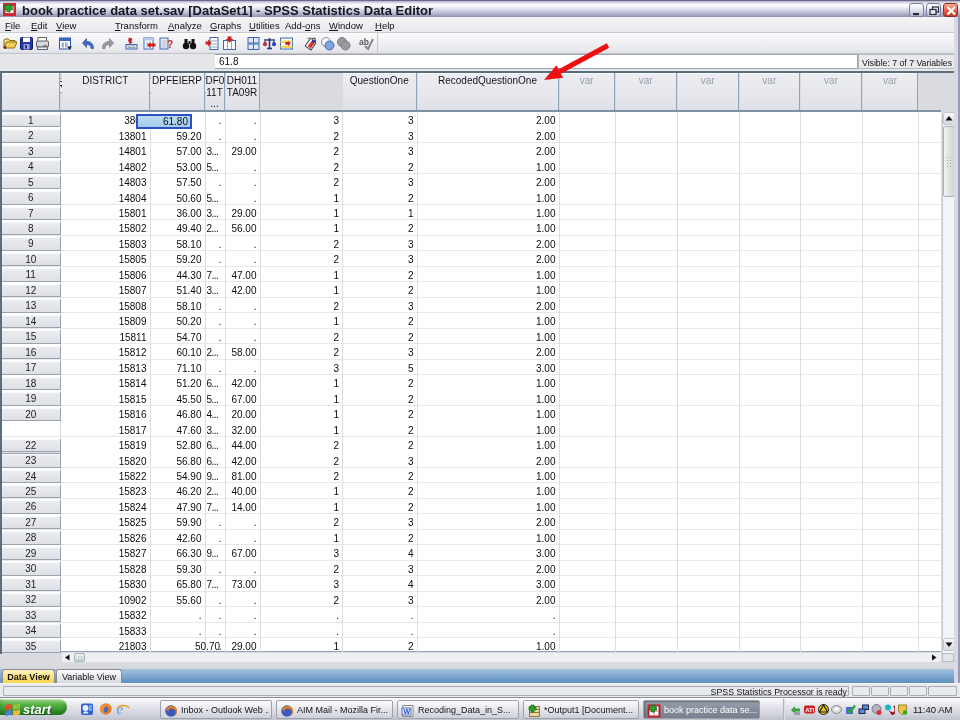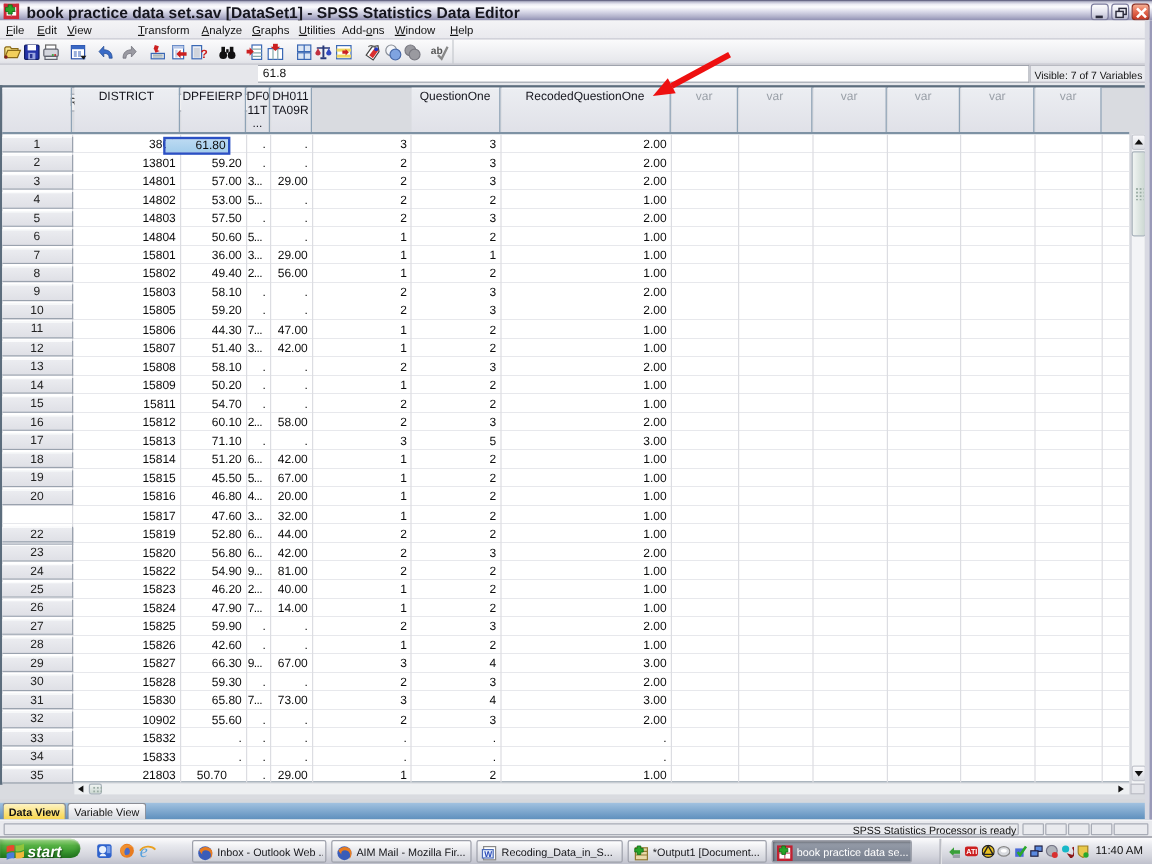--- a/index.html
+++ b/index.html
@@ -545,21 +545,21 @@
 <div class="rh" style="top:624.21px;">34</div>
 <div class="c" style="top:623.71px;left:62px;width:84.5px;">15833</div>
 <div class="c" style="top:623.71px;left:150.5px;width:51.0px;">.</div>
 <div class="c" style="top:623.71px;left:205.5px;width:16.0px;">.</div>
 <div class="c" style="top:623.71px;left:225.5px;width:31.0px;">.</div>
 <div class="c" style="top:623.71px;left:260.5px;width:78.5px;">.</div>
 <div class="c" style="top:623.71px;left:343px;width:70.5px;">.</div>
 <div class="c" style="top:623.71px;left:417.5px;width:138.0px;">.</div>
 <div class="rh" style="top:639.6800000000001px;">35</div>
 <div class="c" style="top:639.1800000000001px;left:62px;width:84.5px;">21803</div>
-<div class="c" style="top:639.1800000000001px;left:135px;width:51.0px;padding-left:29px;">50.70</div>
+<div class="c" style="top:639.1800000000001px;left:166px;width:51.0px;padding-left:29px;">50.70</div>
 <div class="c" style="top:639.1800000000001px;left:205.5px;width:16.0px;">.</div>
 <div class="c" style="top:639.1800000000001px;left:225.5px;width:31.0px;">29.00</div>
 <div class="c" style="top:639.1800000000001px;left:260.5px;width:78.5px;">1</div>
 <div class="c" style="top:639.1800000000001px;left:343px;width:70.5px;">2</div>
 <div class="c" style="top:639.1800000000001px;left:417.5px;width:138.0px;">1.00</div>
 <div id="selcell" style="top:113.5px;left:136px;">61.80</div>
 </div>
 <div id="vsb" style="position:absolute;left:941.5px;top:112px;width:12.5px;height:541.5px;background:#f3f4f6;">
 <div class="sbtn" style="top:0px;">
         <svg width="10" height="11" style="position:absolute;left:0px;top:0px;">

